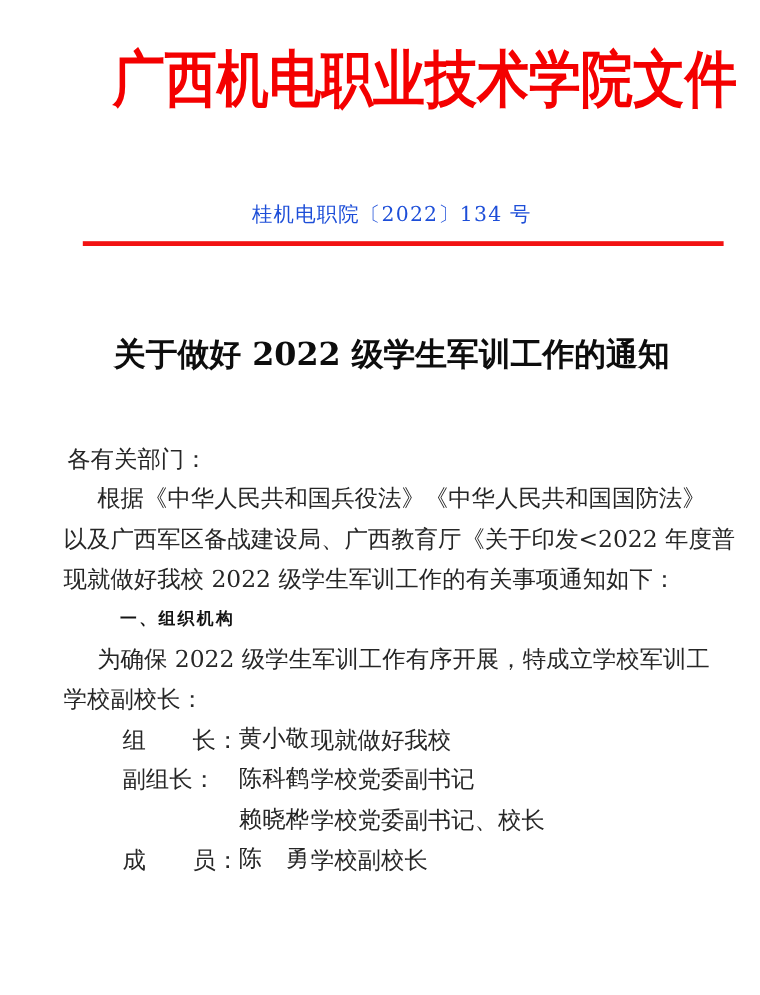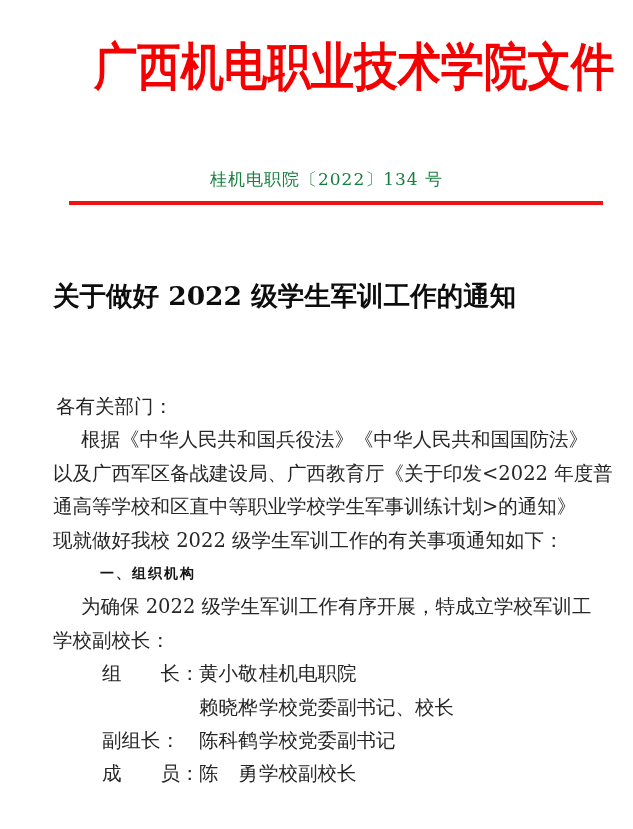--- a/index.html
+++ b/index.html
@@ -23,46 +23,47 @@
     color: #f40000;
     white-space: nowrap;
     transform: scaleX(0.85);
     transform-origin: 50% 50%;
   }
   .doc-number {
     position: absolute; top: 154px; left: 0; width: 100%;
     text-align: center;
     font-size: 17px;
     line-height: 26px;
-    color: #15803d;
+    color: #1d4ed8;
     letter-spacing: 1px;
     white-space: nowrap;
   }
   .red-line {
     position: absolute; top: 189px; left: 16px;
     width: 534px; height: 4px;
     background: #f21212;
   }
   .doc-title {
     position: absolute; top: 267px; left: 0; width: 100%;
+    text-align: center;
     font-size: 26.5px; font-weight: bold;
     line-height: 34px;
     color: #0d0d0d;
     white-space: nowrap;
   }
   .body-block {
     position: absolute; top: 354px; left: 0; width: 100%;
     font-size: 19.5px;
     color: #262626;
   }
   .bodyline {
     height: 33.4px; line-height: 33.4px;
     white-space: nowrap;
   }
-  .ind-salutation { text-indent: 3px; margin-top: 24px; }
+  .ind-salutation { text-indent: 3px; }
   .ind-para { text-indent: 28px; }
   .section-heading {
     font-family: "DejaVu Sans", "Liberation Sans", sans-serif;
     font-weight: 600;
     font-size: 14px;
     letter-spacing: 2px;
     padding-left: 47px;
     color: #141414;
   }
   .roster-row { padding-left: 49px; white-space: nowrap; }
@@ -88,35 +89,34 @@
   <div class="red-line"></div>
 
   <div class="doc-title">关于做好 2022 级学生军训工作的通知</div>
 
   <div class="body-block">
 
     <div class="bodyline ind-salutation">各有关部门：</div>
 
     <div class="bodyline ind-para">根据《中华人民共和国兵役法》《中华人民共和国国防法》</div>
     <div class="bodyline">以及广西军区备战建设局、广西教育厅《关于印发&lt;2022 年度普</div>
-    <div class="bodyline">通高等学校和区直中等职业学校学生军事训练计划&gt;的通知》</div>
     <div class="bodyline">现就做好我校 2022 级学生军训工作的有关事项通知如下：</div>
 
     <div class="bodyline section-heading">一、组织机构</div>
 
     <div class="bodyline ind-para">为确保 2022 级学生军训工作有序开展，特成立学校军训工</div>
     <div class="bodyline">学校副校长：</div>
 
     <div class="bodyline roster-row">
-      <span class="roster-role">组　　长：</span><span class="roster-name">黄小敬</span><span class="roster-title">桂机电职院</span>
+      <span class="roster-role">组　　长：</span><span class="roster-name">黄小敬</span><span class="roster-title">现就做好我校</span>
+    </div>
+    <div class="bodyline roster-row">
+      <span class="roster-role">副组长：</span><span class="roster-name">陈科鹤</span><span class="roster-title">学校党委副书记</span>
     </div>
     <div class="bodyline roster-row">
       <span class="roster-role"></span><span class="roster-name">赖晓桦</span><span class="roster-title">学校党委副书记、校长</span>
-    </div>
-    <div class="bodyline roster-row">
-      <span class="roster-role">副组长：</span><span class="roster-name">陈科鹤</span><span class="roster-title">学校党委副书记</span>
     </div>
     <div class="bodyline roster-row">
       <span class="roster-role">成　　员：</span><span class="roster-name">陈　勇</span><span class="roster-title">学校副校长</span>
     </div>
 
   </div>
 </div>
 
 </body></html>

